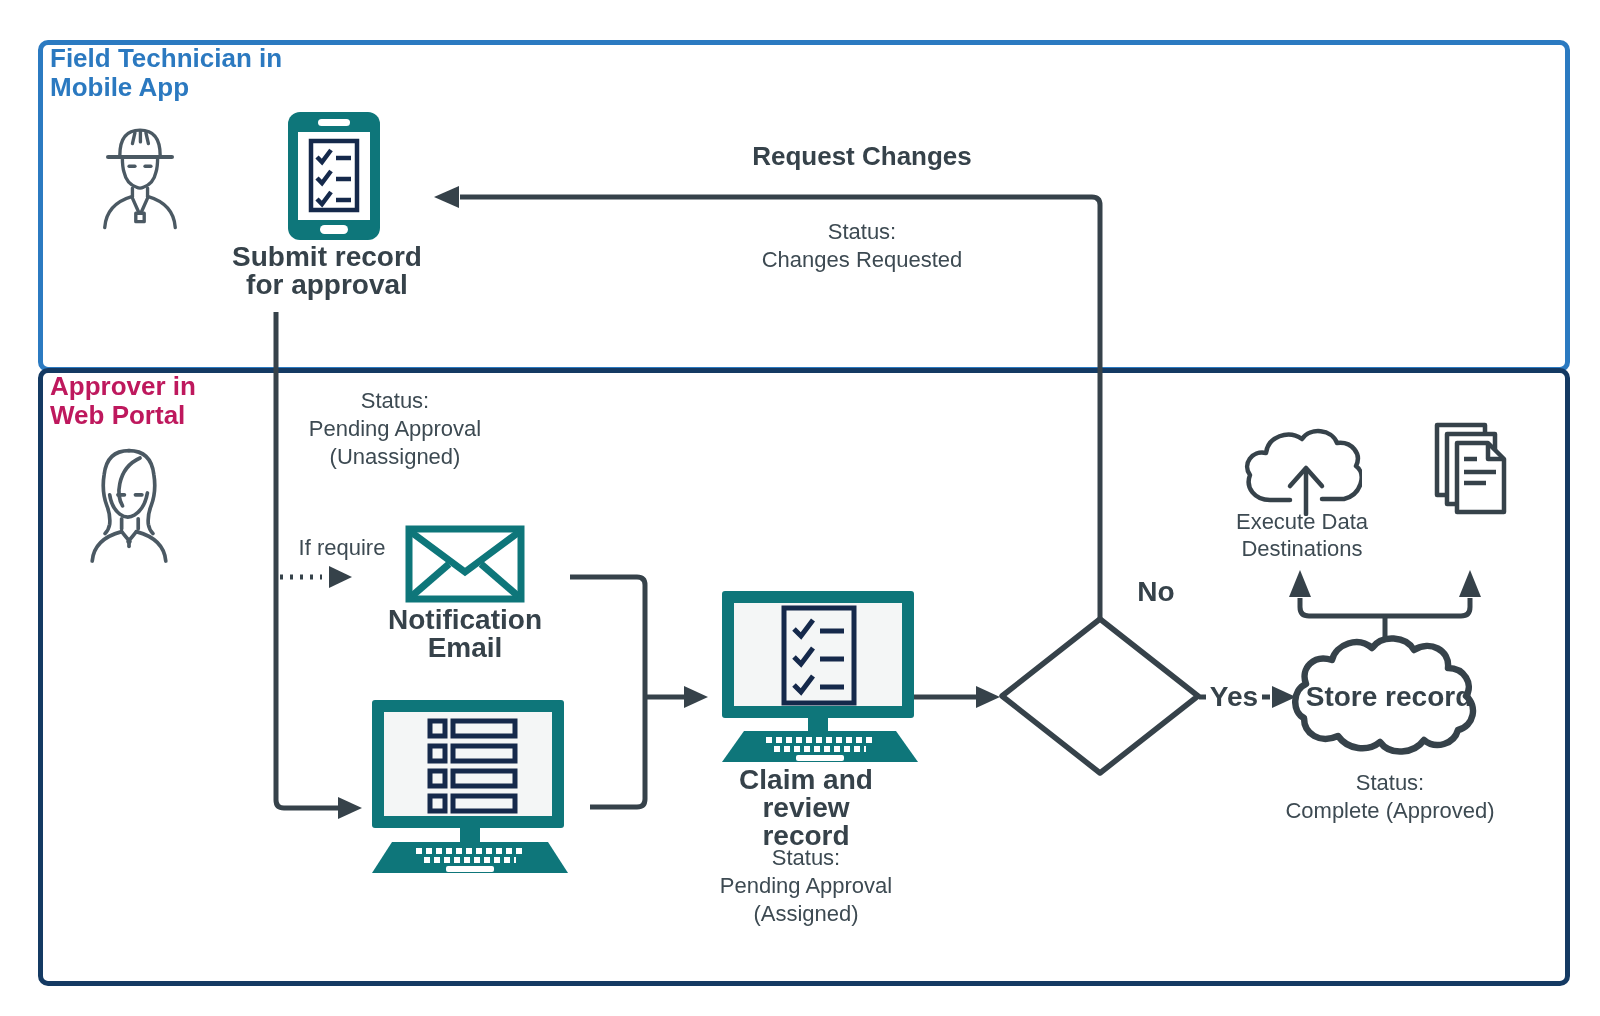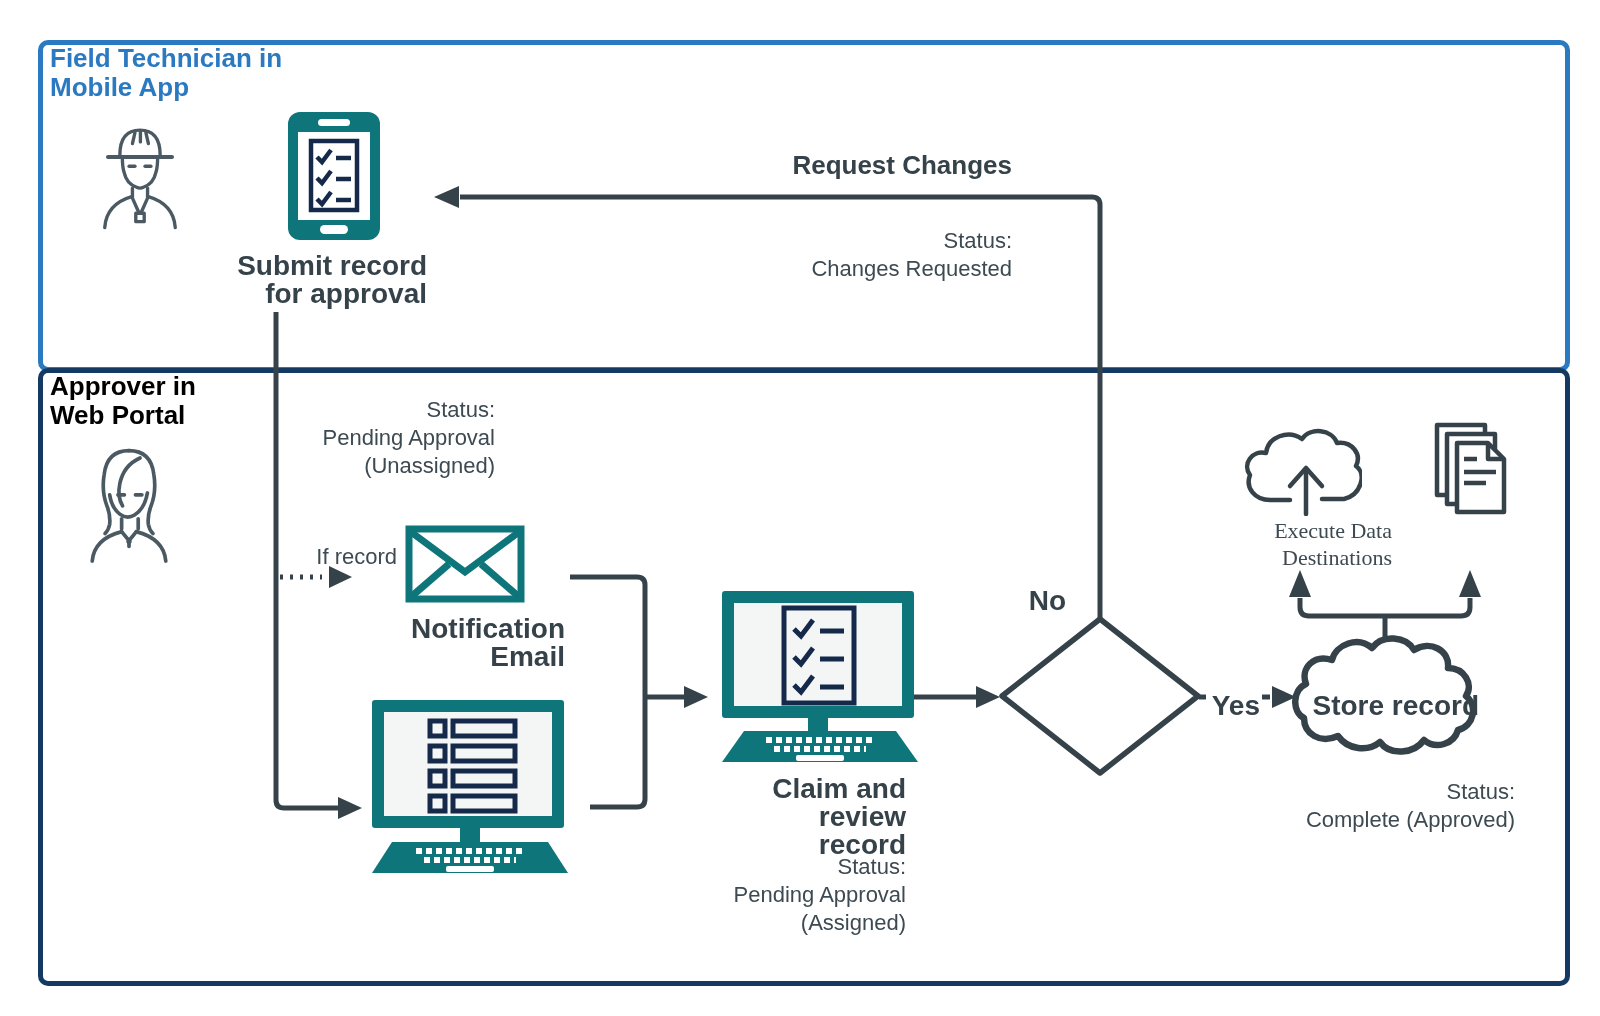--- a/index.html
+++ b/index.html
@@ -3,23 +3,23 @@
 <meta charset="utf-8">
 <style>
   html,body{margin:0;padding:0;background:#ffffff;}
   #stage{position:relative;width:1600px;height:1016px;background:#ffffff;
          font-family:"Liberation Sans",sans-serif;overflow:hidden;}
   .lane{position:absolute;border-radius:10px;background:transparent;}
   #lane-mobile{left:38px;top:40px;width:1522px;height:322px;border:5px solid #2b7ac1;}
   #lane-web{left:38px;top:368px;width:1522px;height:608px;border:5px solid #143a63;}
   .lane-title{position:absolute;font-weight:bold;font-size:26px;line-height:29px;white-space:pre-line;}
   #lane-mobile-title{left:50px;top:44px;color:#2b79c0;}
-  #lane-web-title{left:50px;top:372px;color:#000000;}
-  .txt{position:absolute;white-space:pre-line;text-align:right;color:#3d4a52;
-       font-size:22px;line-height:28px;margin-top:9px;}
+  #lane-web-title{left:50px;top:372px;color:#be185d;}
+  .txt{position:absolute;white-space:pre-line;text-align:center;color:#3d4a52;
+       font-size:22px;line-height:28px;}
   .txt.bold{font-weight:bold;color:#36424a;font-size:28px;line-height:28px;}
   .onLine{background:#ffffff;z-index:4;padding:0 2px;}
   svg{display:block;}
   #connectors{position:absolute;left:0;top:0;z-index:2;}
   .icon{position:absolute;z-index:3;}
   .label{z-index:3;}
 </style>
 </head>
 <body>
 
@@ -113,21 +113,21 @@
       <path d="M42 96 L51 107"></path>
         <path d="M58 96 L49 107"></path>
         <path d="M50 107 V112"></path>
     </g>
   </svg>
 
   <div class="txt label" style="left:295px;top:387px;width:200px;">Status:
 Pending Approval
 (Unassigned)</div>
 
-  <div class="txt label" style="left:287px;top:534px;width:110px;">If record</div>
+  <div class="txt label" style="left:287px;top:534px;width:110px;">If require</div>
 
   <svg class="icon" style="left:405px;top:525px;" width="120" height="78" viewBox="0 0 120 78">
     <g stroke="#0e767a" stroke-width="7" fill="#ffffff" stroke-linejoin="miter">
       <rect x="4" y="4" width="112" height="70"></rect>
       <path d="M6 7 L60 47 L114 7" fill="none"></path>
       <path d="M7 71 L44 39" fill="none"></path>
       <path d="M113 71 L76 39" fill="none"></path>
     </g>
   </svg>
   <div class="txt bold label" style="left:365px;top:606px;width:200px;">Notification
@@ -177,41 +177,41 @@
   </svg>
   <div class="txt bold label" style="left:706px;top:766px;width:200px;">Claim and review
 record</div>
   <div class="txt label" style="left:706px;top:844px;width:200px;">Status:
 Pending Approval
 (Assigned)</div>
 
   <svg class="icon" style="left:995px;top:611px;" width="210" height="170" viewBox="0 0 210 170">
     <polygon points="105,8 203,85 105,162 7,85" fill="#ffffff" stroke="#36424a" stroke-width="5.5" stroke-linejoin="round"></polygon>
   </svg>
-  <div class="txt bold onLine label" style="left:1020px;top:578px;width:44px;">No</div>
+  <div class="txt bold onLine label" style="left:1132px;top:578px;width:44px;">No</div>
   <div class="txt bold onLine label" style="left:1206px;top:683px;width:52px;">Yes</div>
 
   <svg class="icon" style="left:1292px;top:628px;" width="194" height="136" viewBox="0 0 194 136">
     <path fill="#ffffff" stroke="#36424a" stroke-width="6.5" stroke-linejoin="round" d="M46 108 C28 116 12 106 12 90 C0 84 0 62 14 56 C8 40 22 26 40 32 C44 16 66 8 80 20
          C90 6 114 8 122 22 C138 12 158 22 156 40 C172 40 182 56 174 68 C186 78 182 98 166 102
          C162 116 144 122 132 112 C122 126 98 128 88 114 C76 124 56 122 46 108 Z"></path>
   </svg>
   <div class="txt bold label" style="left:1299px;top:683px;width:180px;font-size:28px;">Store record</div>
   <div class="txt label" style="left:1265px;top:769px;width:250px;">Status:
 Complete (Approved)</div>
 
   <svg class="icon" style="left:1240px;top:422px;" width="122" height="94" viewBox="0 0 122 94">
     <g stroke="#36424a" stroke-width="4.5" fill="none" stroke-linecap="round" stroke-linejoin="round">
       <path d="M50 78 H30 C15 78 5 66 10 53 C2 42 12 28 26 31 C28 15 48 7 62 17
                C70 5 92 7 97 21 C112 19 122 32 116 44 C127 52 121 73 104 77 H82"></path>
       <path d="M66 92 V50"></path>
       <path d="M50 64 L66 46 L82 64"></path>
     </g>
   </svg>
-  <div class="txt label" style="left:1212px;top:508px;width:180px;line-height:27px;font-family:Liberation Serif, serif;">Execute Data
+  <div class="txt label" style="left:1212px;top:508px;width:180px;line-height:27px;">Execute Data
 Destinations</div>
 
   <svg class="icon" style="left:1432px;top:420px;" width="78" height="96" viewBox="0 0 78 96">
     <g stroke="#36424a" stroke-width="4.5" fill="#ffffff" stroke-linejoin="round">
       <rect x="5" y="5" width="48" height="70"></rect>
       <rect x="15" y="14" width="48" height="70"></rect>
       <path d="M25 92 V23 H56 L72 39 V92 Z"></path>
       <path d="M56 23 V39 H72" fill="none"></path>
       <path d="M32 39 H45" fill="none"></path>
       <path d="M32 52 H64" fill="none"></path>

